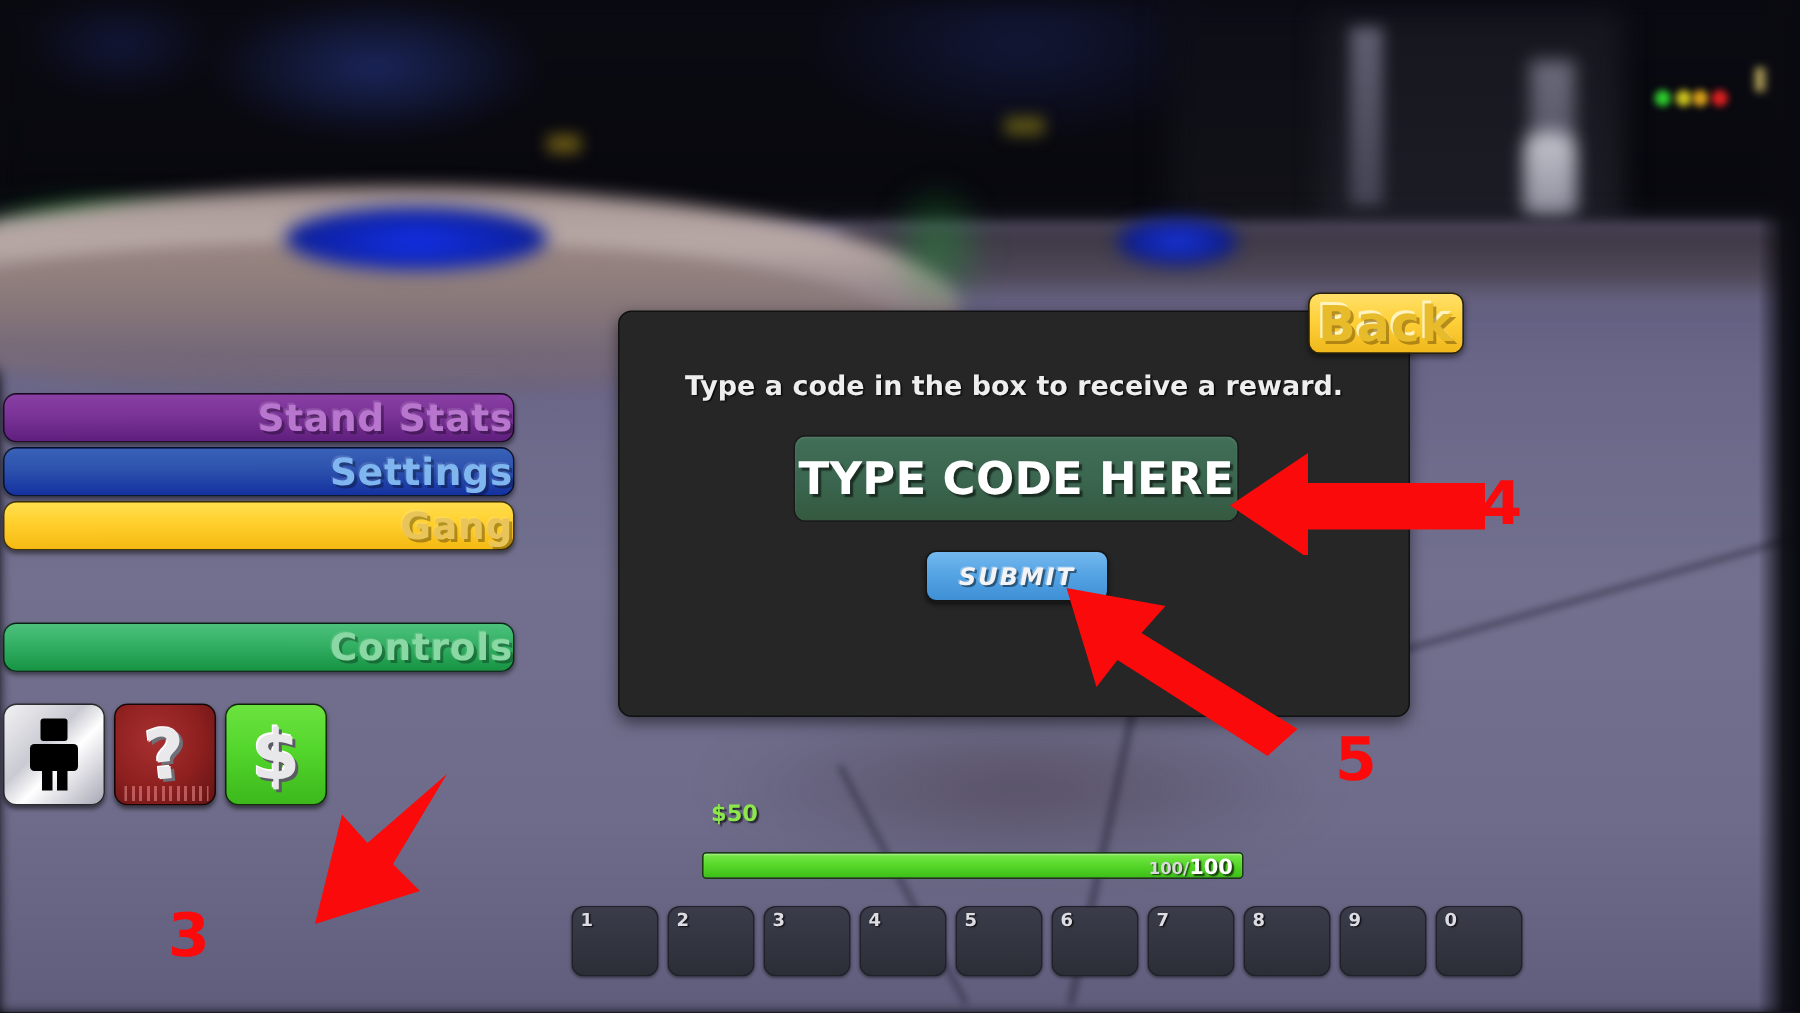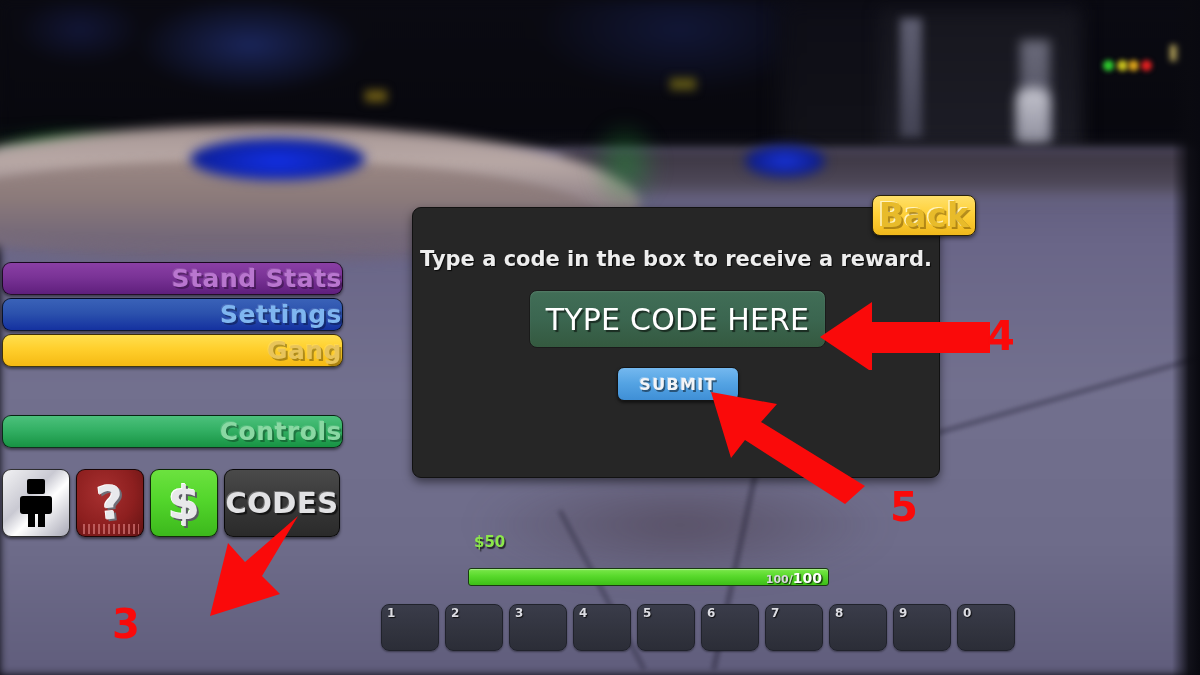--- a/index.html
+++ b/index.html
@@ -221,47 +221,48 @@
     width: 528px; height: 271px;
     background: #262626;
     border-radius: 9px;
     border: 1px solid #111;
     box-shadow: 0 4px 10px rgba(0,0,0,0.5);
   }
   #dialog-heading {
     position: absolute; left: 0; right: 0; top: 39px;
     text-align: center;
     color: #eeeeee;
-    font-size: 21px; font-weight: bold;
+    font-size: 18px; font-weight: bold;
     font-family: "DejaVu Sans", sans-serif;
     text-shadow: 1px 1px 1px rgba(0,0,0,0.8);
   }
   #code-input {
     position: absolute; left: 116px; top: 82px;
     width: 297px; height: 58px;
     background: linear-gradient(180deg,#416e57 0%, #3b6650 50%, #34593f 100%);
     border: 1.5px solid #1a1a1a;
     border-radius: 8px;
     display: flex; align-items: center; justify-content: center;
     box-shadow: inset 0 1px 2px rgba(255,255,255,0.10);
   }
   #code-input .val {
-    font-size: 30px; font-weight: normal; letter-spacing: .2px;
+    font-size: 30px; font-weight: bold; letter-spacing: .2px;
     font-family: "DejaVu Sans", sans-serif;
     color: #ffffff;
     text-shadow: 2px 2px 1px rgba(0,0,0,0.55);
   }
   #submit-button {
     position: absolute; left: 204px; top: 159px;
     width: 122px; height: 34px;
     background: linear-gradient(180deg,#74b8ef 0%, #54a3e3 48%, #3f8fd6 100%);
     border: 1.5px solid #141414;
     border-radius: 7px;
     display: flex; align-items: center; justify-content: center;
     box-shadow: 0 2px 3px rgba(0,0,0,0.5);
+    font-style: italic;
   }
   #submit-button .val {
     font-size: 16px; font-weight: bold; letter-spacing: 1.3px;
     font-family: "DejaVu Sans", sans-serif;
     color: #f4f4f6;
     text-shadow: 1.5px 1.5px 0 rgba(0,0,0,0.45), -1px -1px 0 rgba(255,255,255,0.3);
   }
   #back-button {
     position: absolute; left: 872px; top: 195px;
     width: 104px; height: 41px;
@@ -393,23 +394,20 @@
           <div class="legR"></div>
       </div>
     </div>
     <div class="icon-btn ic-quest">
       <span class="qm">?</span>
       <div class="fringe"></div>
     </div>
     <div class="icon-btn ic-money">
       <span class="dollar">$</span>
     </div>
-    <div class="icon-btn ic-codes">
-      <span class="ctext">CODES</span>
-    </div>
   </div>
 
   <div id="code-dialog">
     <div id="dialog-heading">Type a code in the box to receive a reward.</div>
     <div id="code-input">
       <span class="val">TYPE CODE HERE</span>
     </div>
     <div id="submit-button">
       <span class="val">SUBMIT</span>
     </div>

